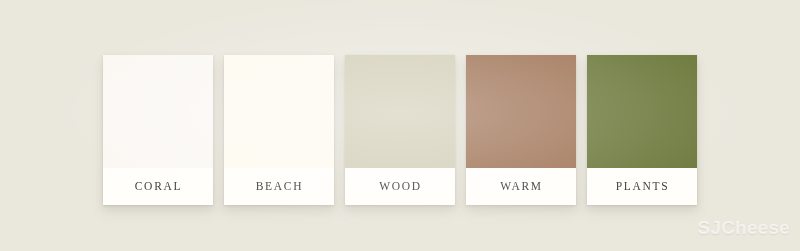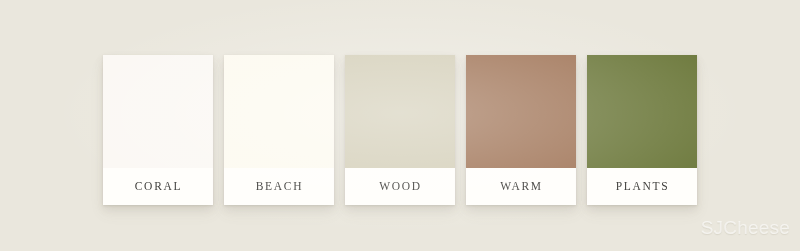--- a/index.html
+++ b/index.html
@@ -67,21 +67,21 @@
     white-space: nowrap;
     line-height: 1;
     padding-left: 1px;
   }
   #watermark {
     position: absolute;
     right: 10px;
     bottom: 12px;
     font-family: "Liberation Sans", sans-serif;
     font-size: 19px;
-    font-weight: 400;
+    font-weight: 700;
     letter-spacing: 0.2px;
     color: rgba(255,255,255,0.62);
     text-shadow: 0 1px 1px rgba(190,183,166,0.35);
     user-select: none;
     pointer-events: none;
     z-index: 5;
     text-align: center;
   }
 </style>
 </head>

